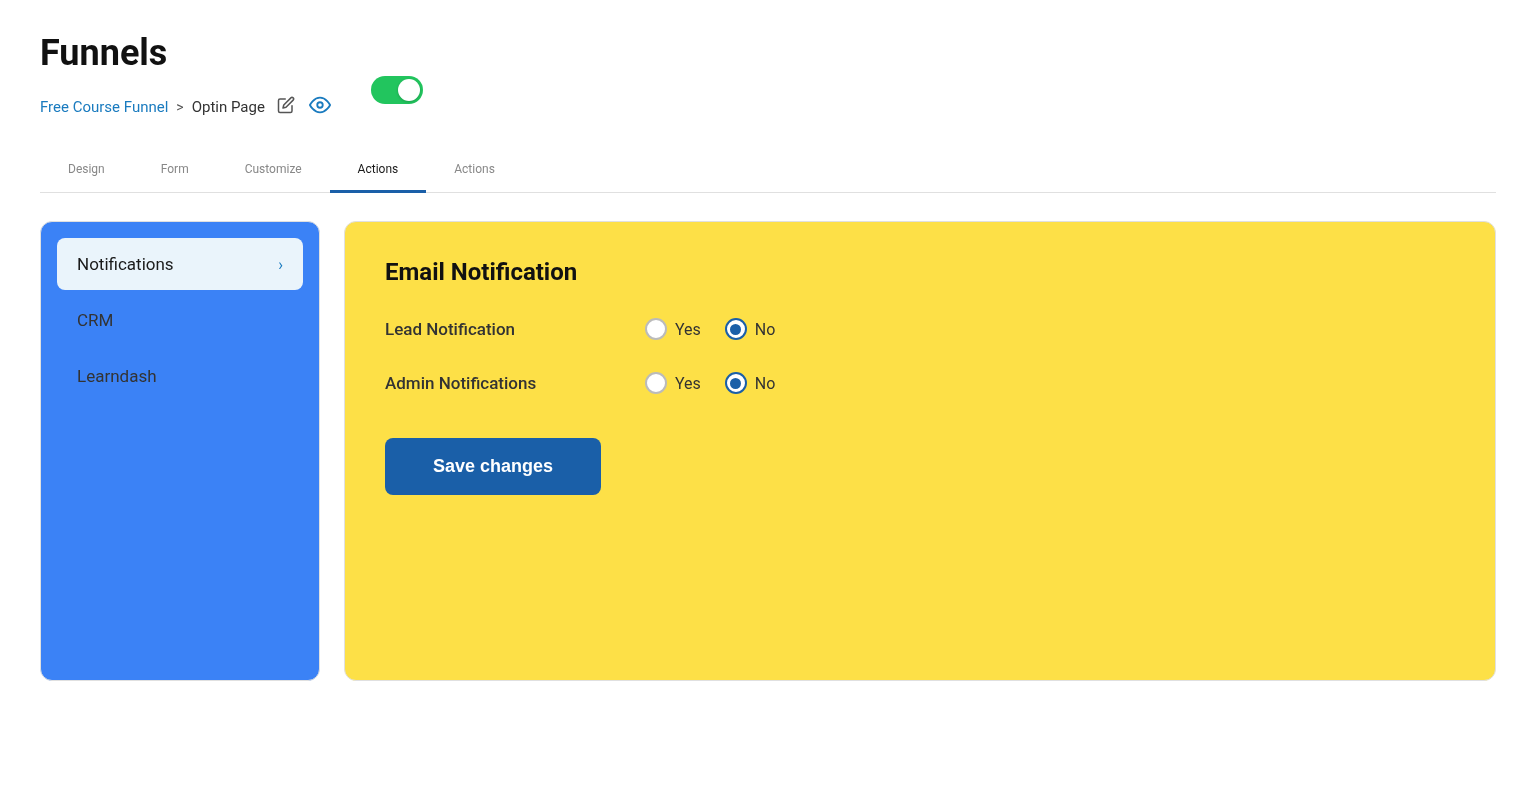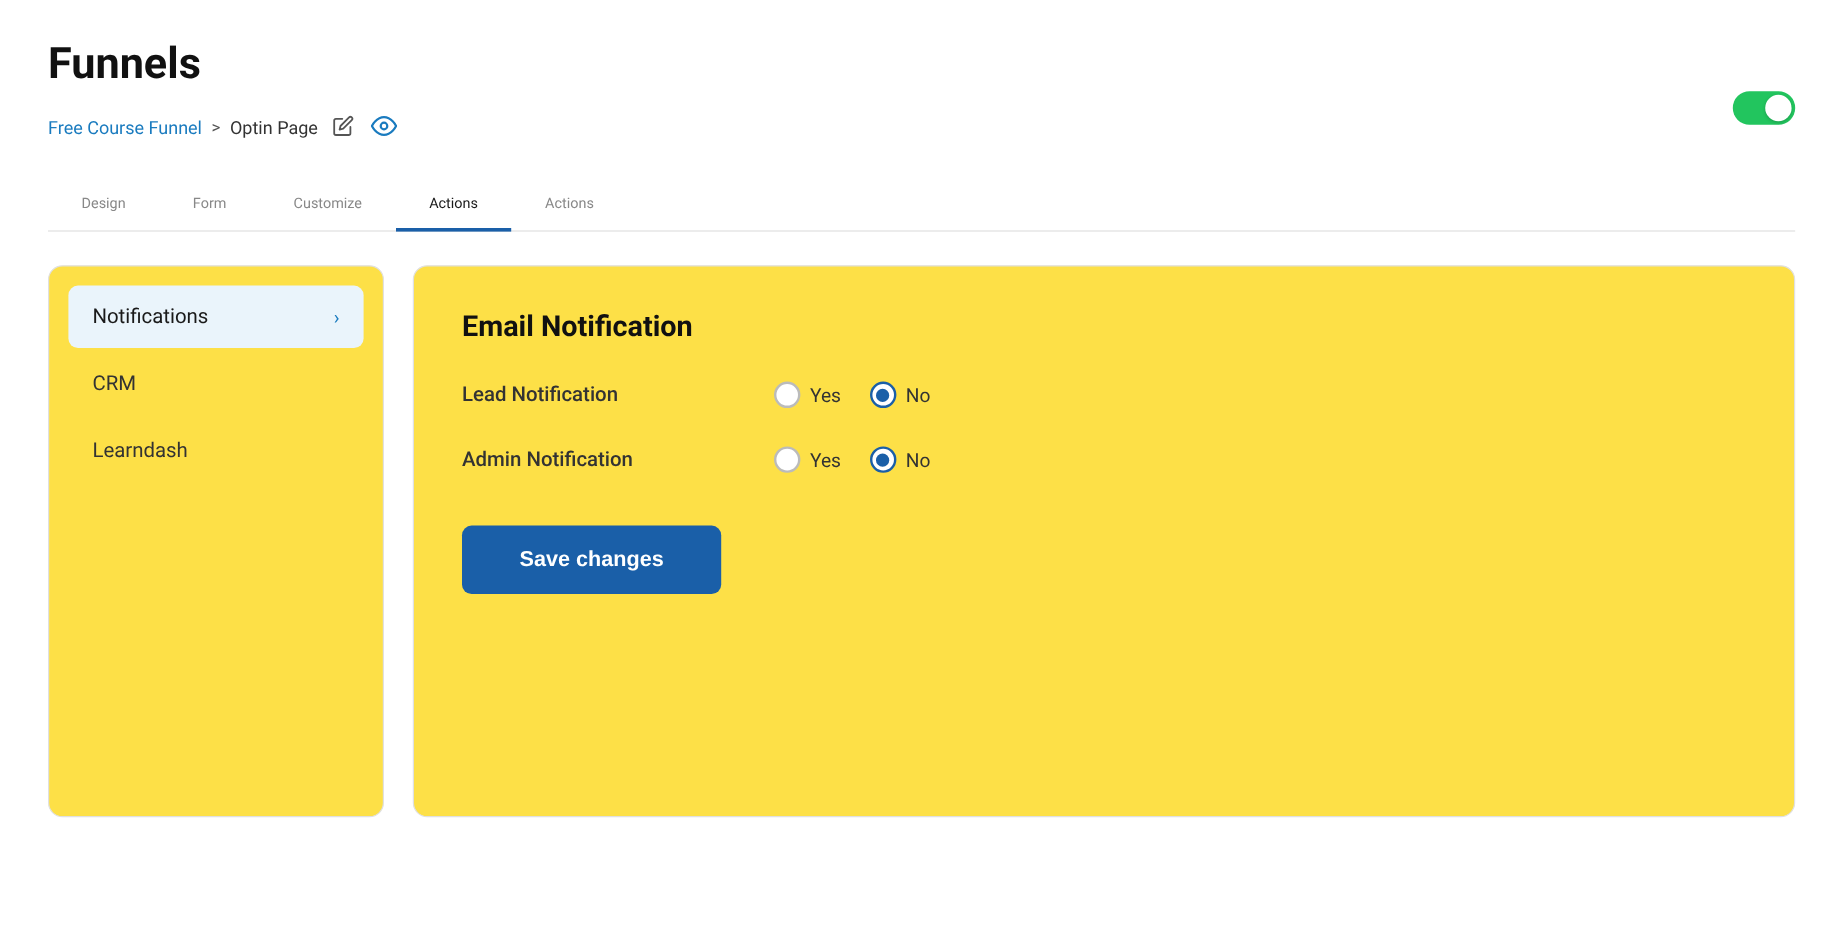--- a/index.html
+++ b/index.html
@@ -58,21 +58,20 @@
 
     .breadcrumb-eye-icon {
       color: #1a7bbf;
       cursor: pointer;
       margin-left: 4px;
     }
 
     .header-row {
       display: flex;
       align-items: center;
-      justify-content: space-between;
       margin-bottom: 0;
       gap: 40px;
     }
 
     
     .toggle-switch {
       width: 52px;
       height: 28px;
       background: #22c55e;
       border-radius: 14px;
@@ -126,21 +125,21 @@
       align-items: flex-start;
     }
 
     
     .left-panel {
       width: 280px;
       flex-shrink: 0;
       border: 1px solid #e0e0e0;
       border-radius: 12px;
       padding: 16px;
-      background: #fde047;
+      background: #3b82f6;
       min-height: 460px;
     }
 
     .left-panel-item {
       padding: 16px 20px;
       border-radius: 8px;
       cursor: pointer;
       font-size: 17px;
       color: #333;
       display: flex;
@@ -326,21 +325,21 @@
           </label>
           <label class="radio-option">
             <div class="radio-circle selected"></div>
             <span>No</span>
           </label>
         </div>
       </div>
 
       
       <div class="notification-row">
-        <span class="notification-label">Admin Notification</span>
+        <span class="notification-label">Admin Notifications</span>
         <div class="radio-group">
           <label class="radio-option">
             <div class="radio-circle"></div>
             <span>Yes</span>
           </label>
           <label class="radio-option">
             <div class="radio-circle selected"></div>
             <span>No</span>
           </label>
         </div>

